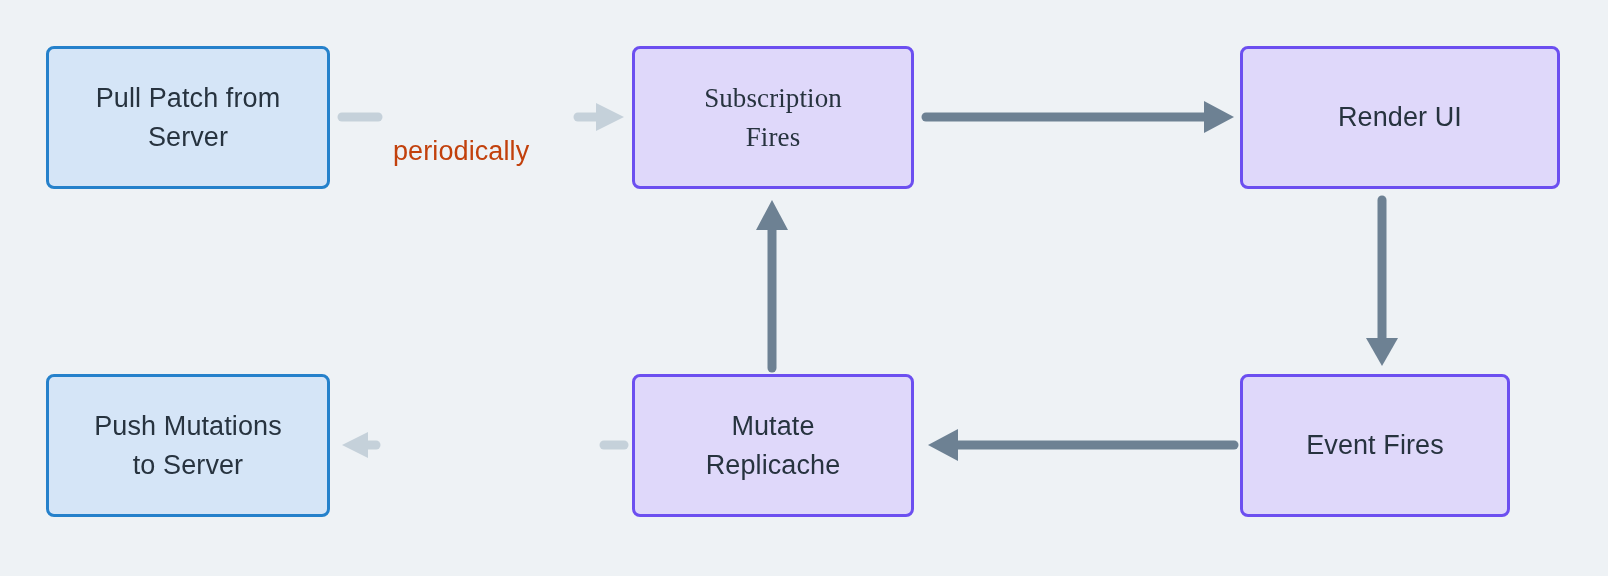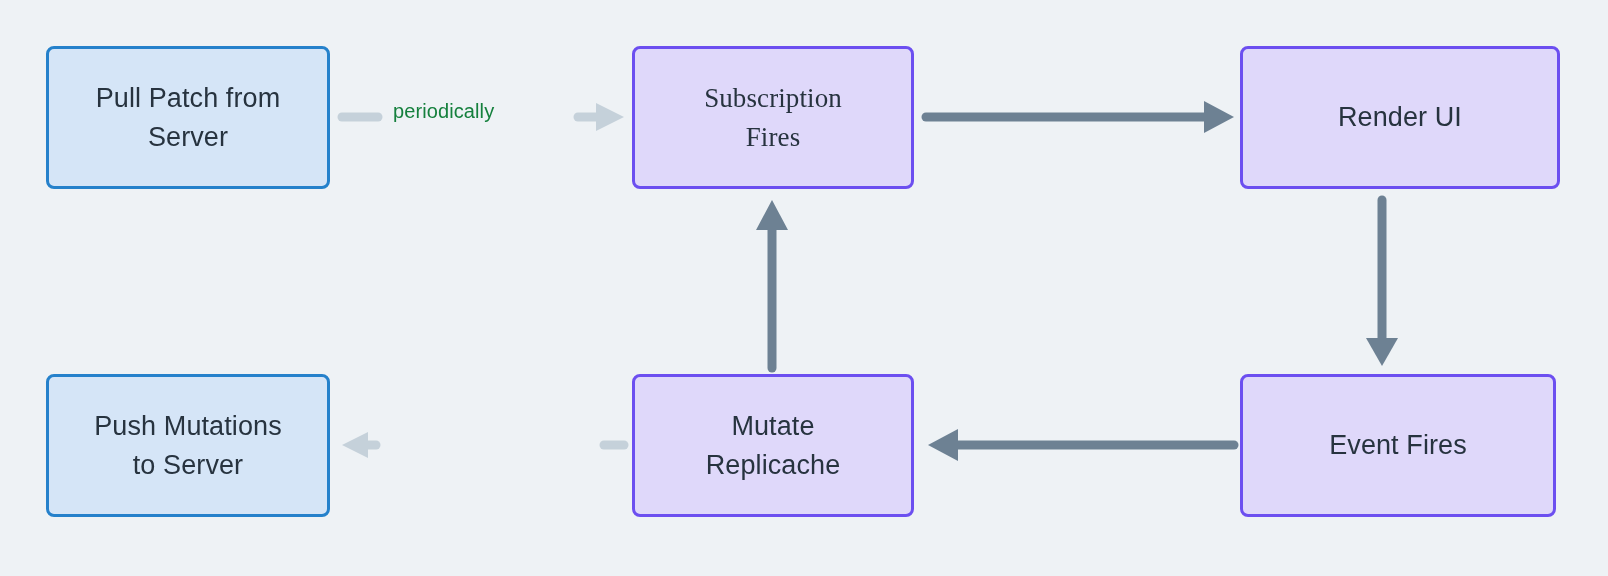--- a/index.html
+++ b/index.html
@@ -35,24 +35,25 @@
   .node.blue {
     background: #d5e5f7;
     border-color: #2581cb;
   }
   .node.purple {
     background: #dfd8fa;
     border-color: #6c4ff0;
   }
   .edge-label {
     position: absolute;
-    font-size: 20px;
-    color: #15803d;
+    font-size: 27px;
+    color: #c2410c;
     white-space: nowrap;
     letter-spacing: 0.1px;
+    margin-top: 36px;
   }
   svg.edges {
     position: absolute;
     left: 0;
     top: 0;
     width: 1608px;
     height: 576px;
     overflow: visible;
   }
 </style>
@@ -113,20 +114,20 @@
   <div class="node blue" style="left:46px; top:374px; width:284px; height:143px;">
     <span>Push Mutations
 to Server</span>
   </div>
 
   <div class="node purple" style="left:632px; top:374px; width:282px; height:143px;">
     <span>Mutate
 Replicache</span>
   </div>
 
-  <div class="node purple" style="left:1240px; top:374px; width:316px; height:143px;">
+  <div class="node purple" style="left:1240px; top:374px; width:270px; height:143px;">
     <span>Event Fires</span>
   </div>
 
   <div class="edge-label" style="left:393px; top:100px;">periodically</div>
 
 
 </div>
 
 </body></html>

